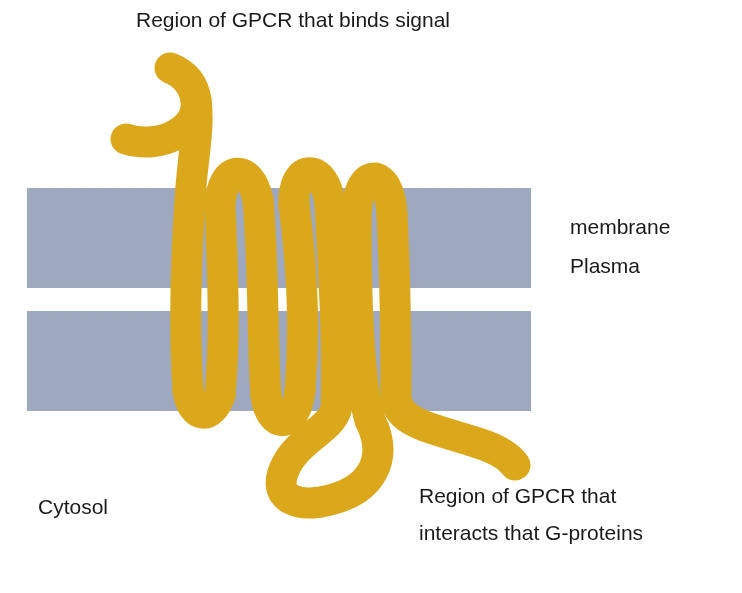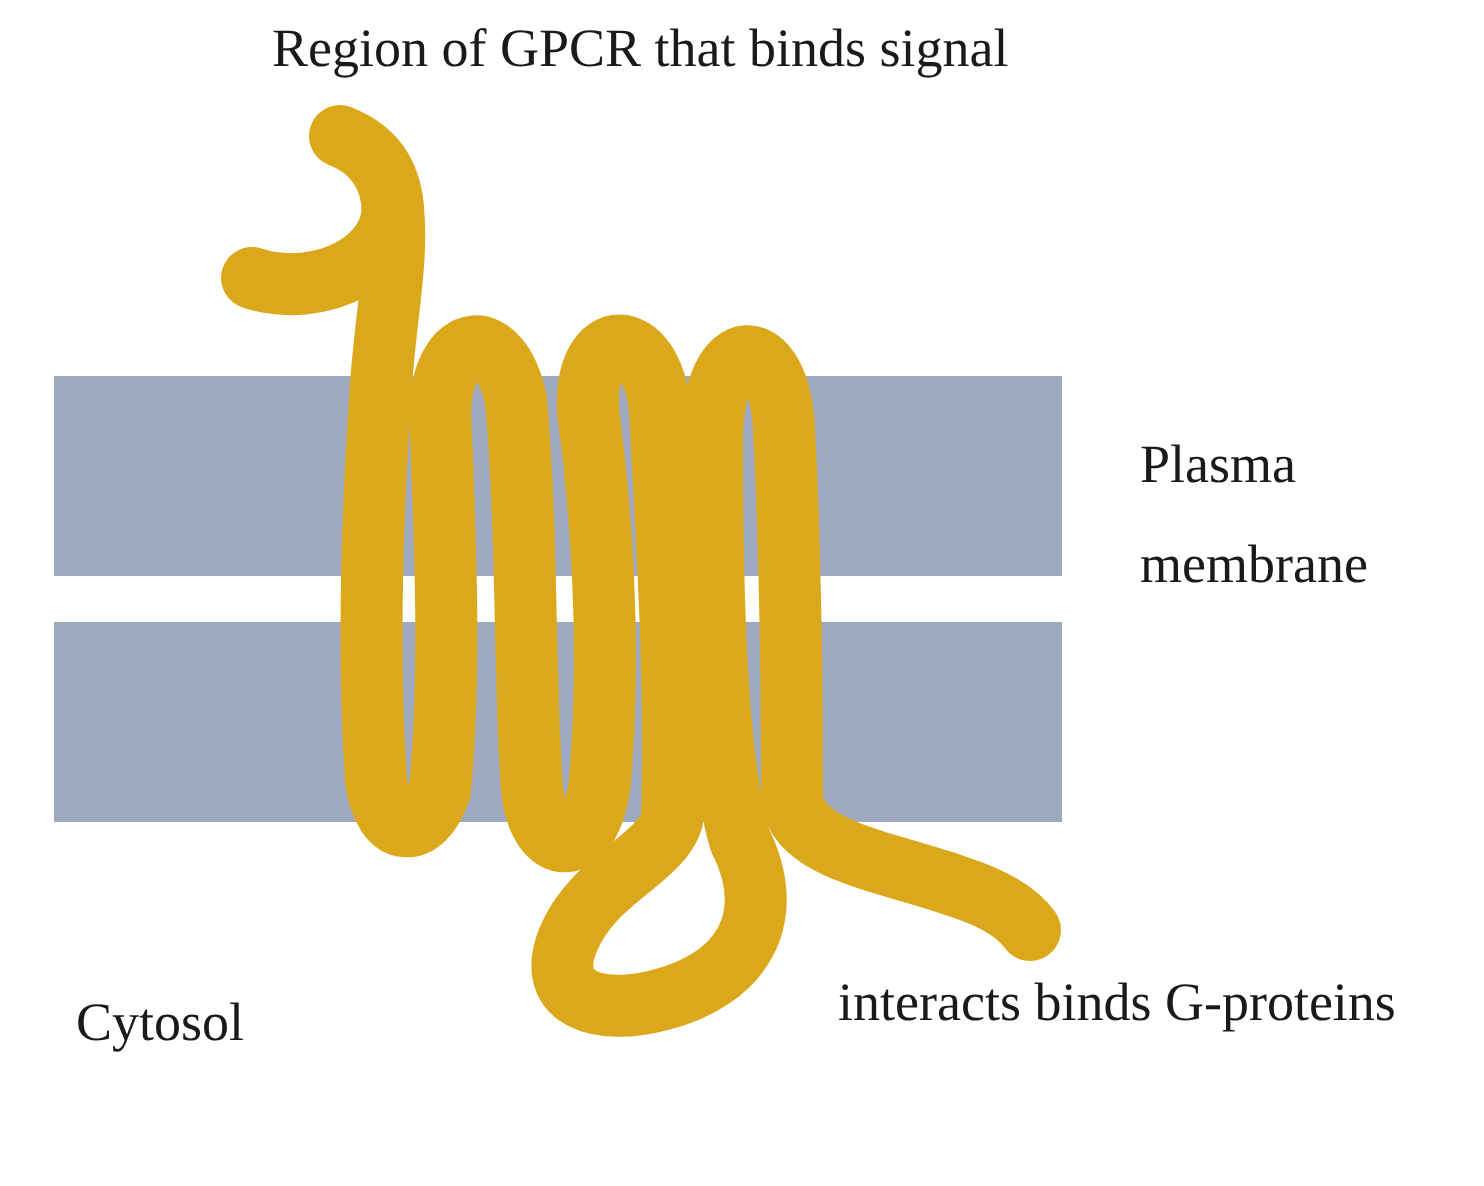--- a/index.html
+++ b/index.html
@@ -1,19 +1,19 @@
 <!DOCTYPE html>
 <html><head>
   <meta charset="utf-8">
   <style>
     html, body { margin: 0; padding: 0; background: #ffffff; }
     body { width: 742px; height: 593px; position: relative; overflow: hidden;
            font-family: "Liberation Sans", sans-serif; color: #1a1a1a; }
     #diagram { position: absolute; left: 0; top: 0; width: 742px; height: 593px; }
-    .label { position: absolute; font-size: 27px; line-height: 1.55; white-space: nowrap; font-family: Liberation Serif, serif; }
+    .label { position: absolute; font-size: 21px; line-height: 1.55; white-space: nowrap; }
     #lbl-top { left: 136px; top: 4px; }
     #lbl-membrane { left: 570px; top: 208px; line-height: 1.85; }
     #lbl-cytosol { left: 38px; top: 491px; text-align: center; }
     #lbl-gprot { left: 419px; top: 478px; line-height: 1.75; }
   </style>
 </head>
 <body style="background: rgb(255, 255, 255); color: rgb(26, 26, 26);">
 
 <svg id="diagram" viewBox="0 0 742 593" xmlns="http://www.w3.org/2000/svg">
 
@@ -39,21 +39,22 @@
     <path d="M356 220 C 356 165, 390 165, 392 215"></path>
     <path d="M392 215 C 396 290, 396 360, 396 400"></path>
 
     <path d="M396 400 C 400 425, 440 430, 478 443 C 500 450, 510 458, 515 465"></path>
   </g>
 </svg>
 
 <div class="label" id="lbl-top">Region of GPCR that binds signal</div>
 
 <div class="label" id="lbl-membrane">
+  <div>membrane</div>
   <div>Plasma</div>
-  <div>membrane</div>
 </div>
 
 <div class="label" id="lbl-cytosol">Cytosol</div>
 
 <div class="label" id="lbl-gprot">
-  <div>interacts binds G-proteins</div>
+  <div>Region of GPCR that</div>
+  <div>interacts that G-proteins</div>
 </div>
 
 </body></html>

